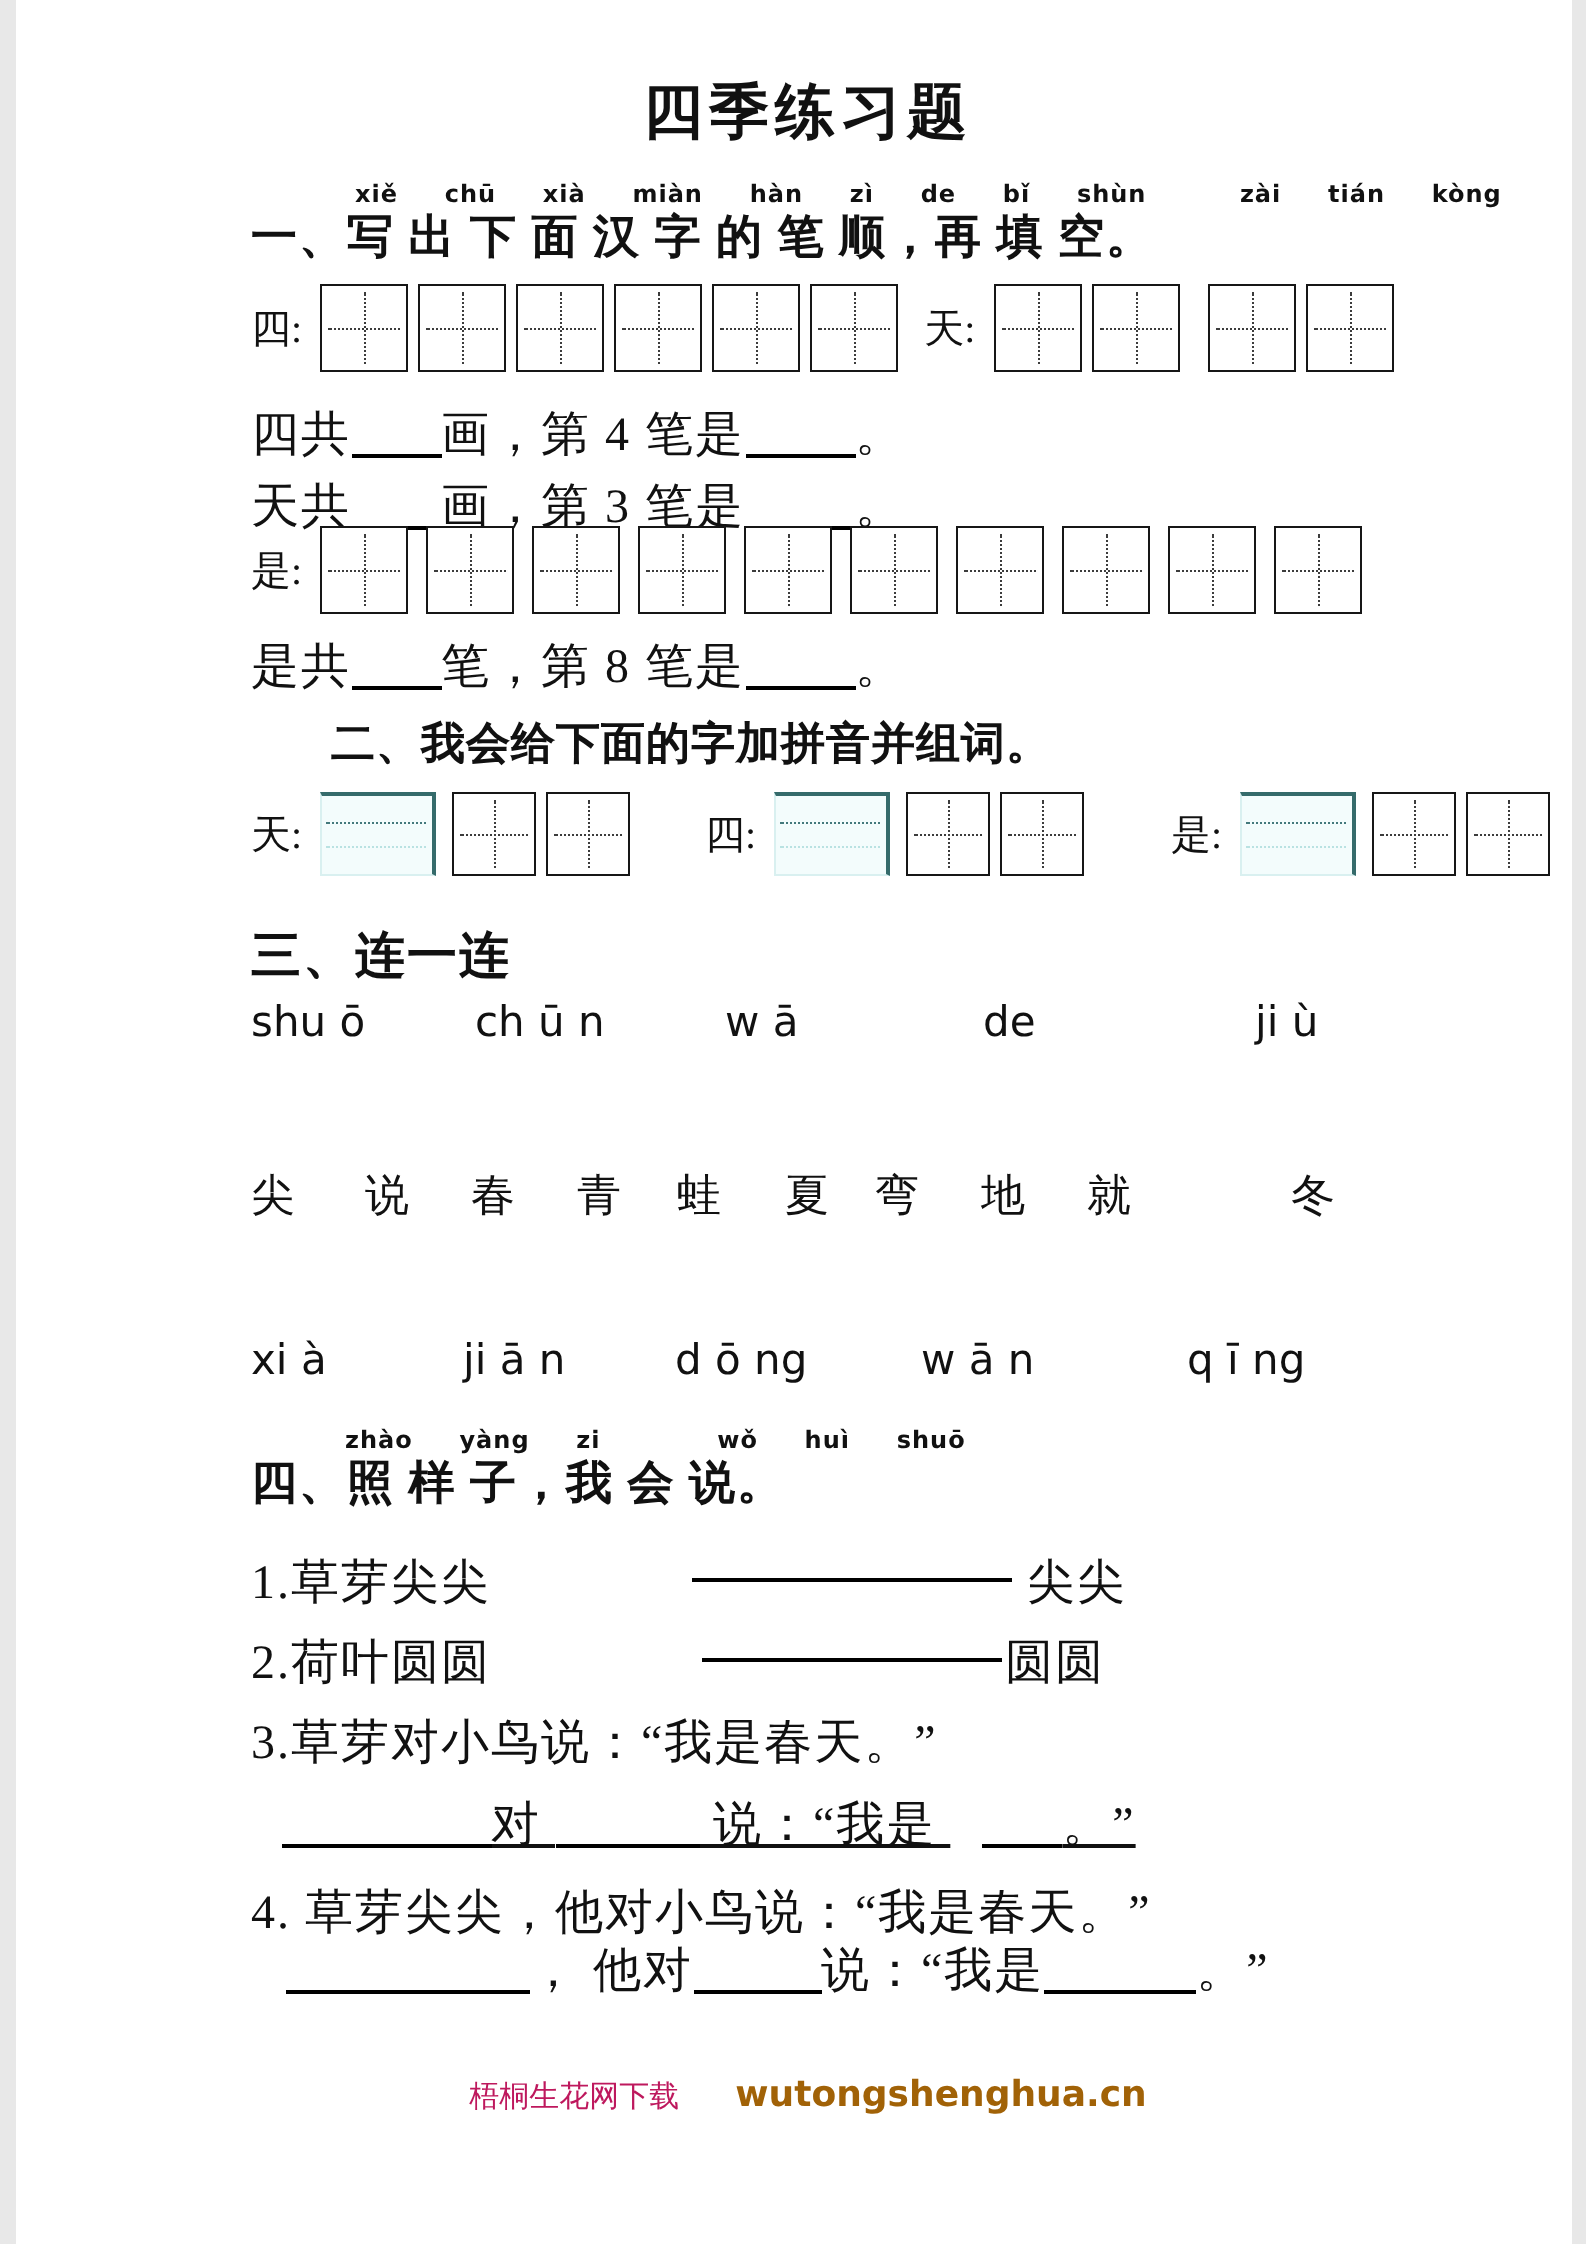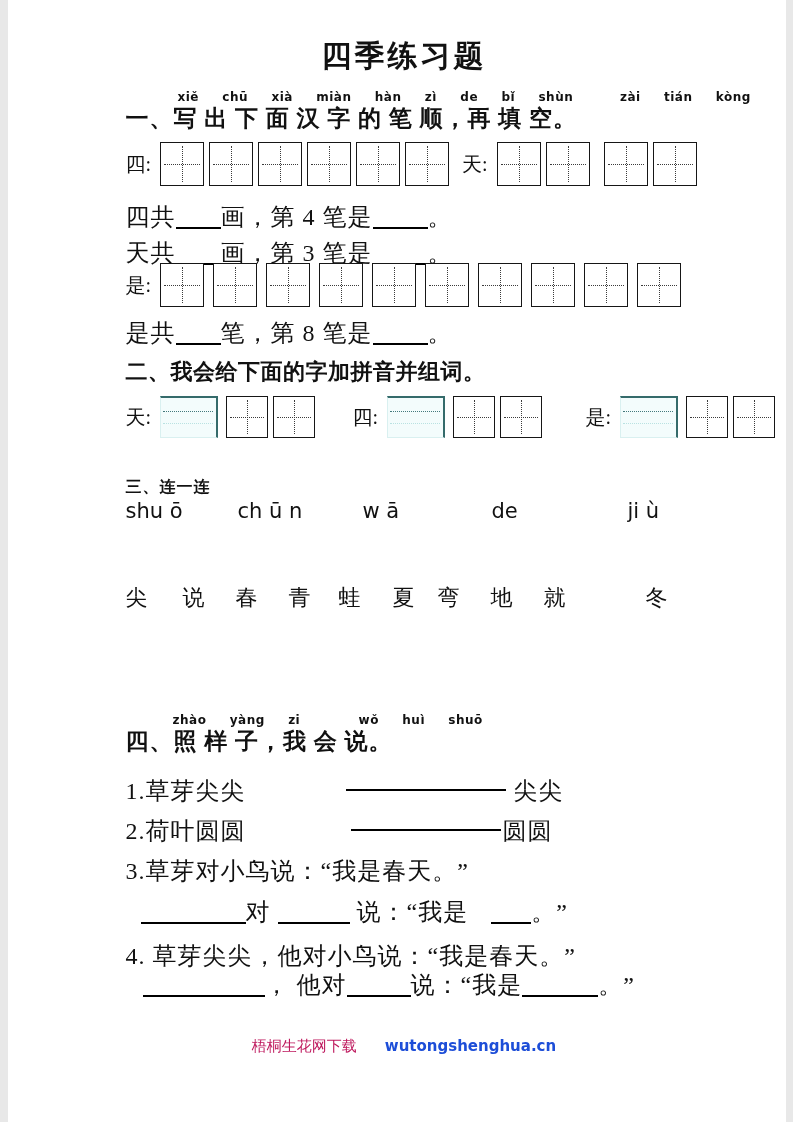--- a/index.html
+++ b/index.html
@@ -16,21 +16,21 @@
   .pre{white-space:pre;}
 
   
   .title{left:0;width:793px;top:36px;text-align:center;font-size:30px;font-weight:600;letter-spacing:3px;}
 
   
   .hd-pinyin{font-family:"DejaVu Sans","Liberation Sans",sans-serif;font-size:12px;font-weight:bold;letter-spacing:0.5px;word-spacing:7px;color:#111;}
 
   
   .heading{font-size:23px;font-weight:600;letter-spacing:1px;}
-  .heading.tight{letter-spacing:0.5px;}
+  .heading.tight{letter-spacing:0.5px;margin-left:40px;}
 
   
   .qline{font-size:24px;letter-spacing:1px;}
 
   
   .cellrow{display:flex;align-items:center;}
   .cell{
     width:44px;height:44px;box-sizing:border-box;flex:0 0 auto;
     border:1.6px solid #161616;background:#fff;position:relative;margin-right:5px;
   }
@@ -61,21 +61,21 @@
   .dashline{display:inline-block;border-top:2.2px solid #000;vertical-align:middle;position:relative;top:-3px;}
 
   
   .match{position:absolute;left:118px;height:30px;width:600px;}
   .match > span{position:absolute;top:0;}
   .py{font-family:"DejaVu Sans","Liberation Sans",sans-serif;font-size:21px;color:#111;}
   .hz{font-size:22px;font-weight:500;}
 
   .footer{left:0;width:793px;top:1037px;display:flex;justify-content:center;gap:28px;align-items:baseline;}
   .footer .site{font-size:15px;color:#be185d;}
-  .footer .url{font-family:"DejaVu Sans","Liberation Sans",sans-serif;font-size:15px;font-weight:bold;color:#1d4ed8;text-align:center;}
+  .footer .url{font-family:"DejaVu Sans","Liberation Sans",sans-serif;font-size:18px;font-weight:bold;color:#a16207;text-align:center;}
 </style>
 </head>
 <body>
 
 <div class="page">
 
   <div class="abs title">四季练习题</div>
 
   <div class="abs hd-pinyin pre" style="left:170px;top:90px;">xiě  chū  xià  miàn  hàn  zì  de  bǐ  shùn    zài  tián  kòng</div>
   <div class="abs heading pre" style="top:103px;">一、写 出 下 面 汉 字 的 笔 顺，再 填 空。</div>
@@ -135,21 +135,21 @@
     <span class="cell small"></span>
     <span class="cell small"></span>
   </div>
   <div class="abs cellrow" style="top:396px;left:578px;">
     <span class="gridlabel">是:</span>
     <span class="pbox"></span>
     <span class="cell small"></span>
     <span class="cell small"></span>
   </div>
 
-  <div class="abs heading" style="top:477px;font-size:16px;">三、连一连</div>
+  <div class="abs heading" style="top:461px;font-size:25px;">三、连一连</div>
 
   <div class="match" style="top:499px;">
     <span class="py pre" style="left:0px;">shu ō</span>
     <span class="py pre" style="left:112px;">ch ū n</span>
     <span class="py pre" style="left:237px;">w ā</span>
     <span class="py pre" style="left:366px;">de</span>
     <span class="py pre" style="left:502px;">ji ù</span>
   </div>
 
   <div class="match" style="top:583px;">
@@ -158,37 +158,44 @@
     <span class="hz" style="left:110px;">春</span>
     <span class="hz" style="left:163px;">青</span>
     <span class="hz" style="left:213px;">蛙</span>
     <span class="hz" style="left:267px;">夏</span>
     <span class="hz" style="left:312px;">弯</span>
     <span class="hz" style="left:365px;">地</span>
     <span class="hz" style="left:418px;">就</span>
     <span class="hz" style="left:520px;">冬</span>
   </div>
 
+  <div class="match" style="top:668px;">
+    <span class="py pre" style="left:0px;">xi à</span>
+    <span class="py pre" style="left:106px;">ji ā n</span>
+    <span class="py pre" style="left:212px;">d ō ng</span>
+    <span class="py pre" style="left:335px;">w ā n</span>
+    <span class="py pre" style="left:468px;">q ī ng</span>
+  </div>
 
   <div class="abs hd-pinyin pre" style="left:165px;top:713px;">zhào  yàng  zi     wǒ  huì  shuō</div>
   <div class="abs heading pre" style="top:726px;">四、照 样 子，我 会 说。</div>
 
   <div class="abs qline" style="top:775px;">
     <span>1.草芽尖尖</span><span class="dashline" style="width:160px;margin-left:100px;margin-right:8px;"></span><span>尖尖</span>
   </div>
 
   <div class="abs qline" style="top:815px;">
     <span>2.荷叶圆圆</span><span class="dashline" style="width:150px;margin-left:105px;margin-right:2px;"></span><span>圆圆</span>
   </div>
 
   <div class="abs qline" style="top:855px;">
     <span class="pre">3.草芽对小鸟说：“我是春天。”</span>
   </div>
 
-  <div class="abs qline" style="top:896px;left:133px;">
+  <div class="abs qline" style="top:896px;left:133px;text-decoration:underline;">
     <span class="blank w105"></span><span class="pre">对 </span><span class="blank w72"></span><span class="pre"> 说：“我是 </span><span class="blank w40" style="margin-left:16px;"></span><span class="pre">。”</span>
   </div>
 
   <div class="abs qline" style="top:940px;">
     <span class="pre">4. 草芽尖尖，他对小鸟说：“我是春天。”</span>
   </div>
 
   <div class="abs qline" style="top:969px;left:135px;">
     <span class="blank w122"></span><span class="pre">， 他对</span><span class="blank w64"></span><span class="pre">说：“我是</span><span class="blank w76"></span><span class="pre">。”</span>
   </div>

